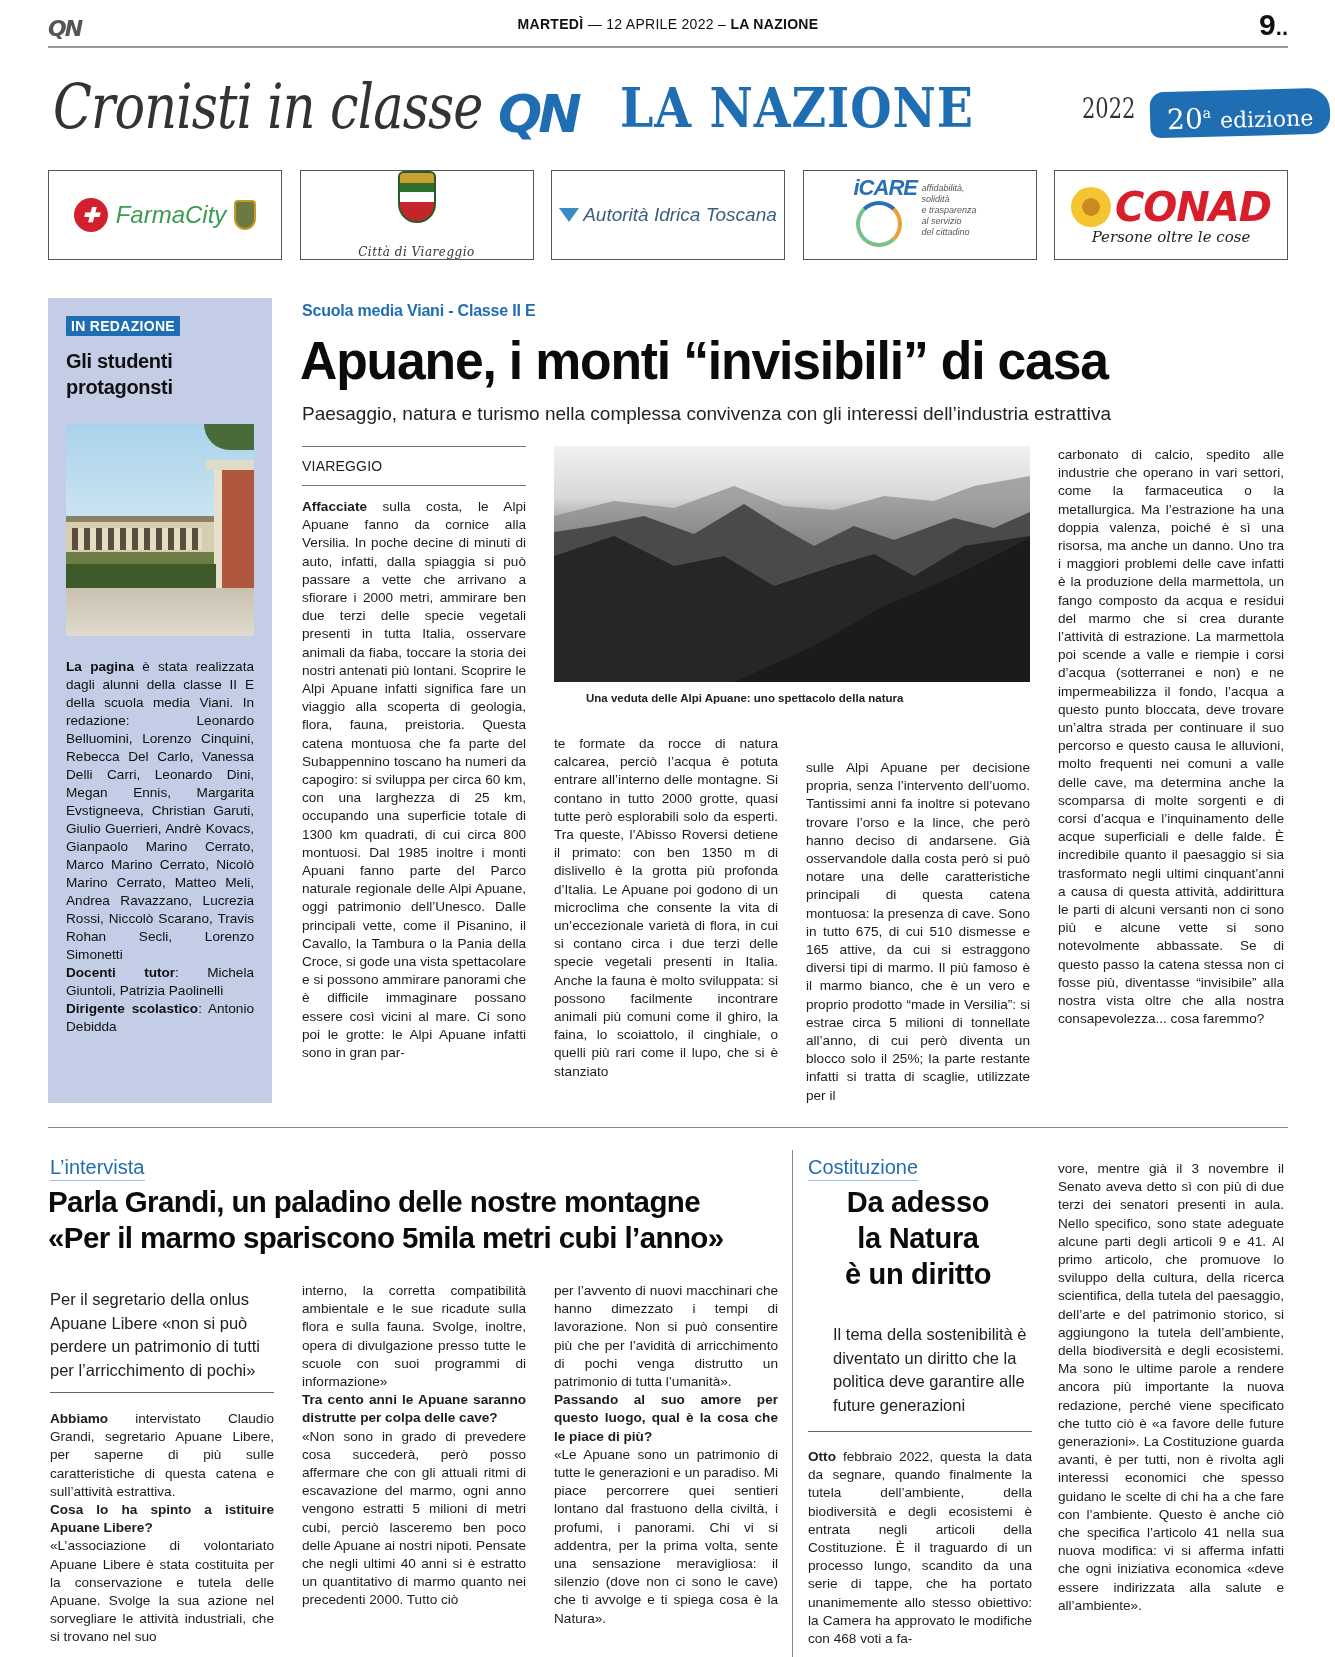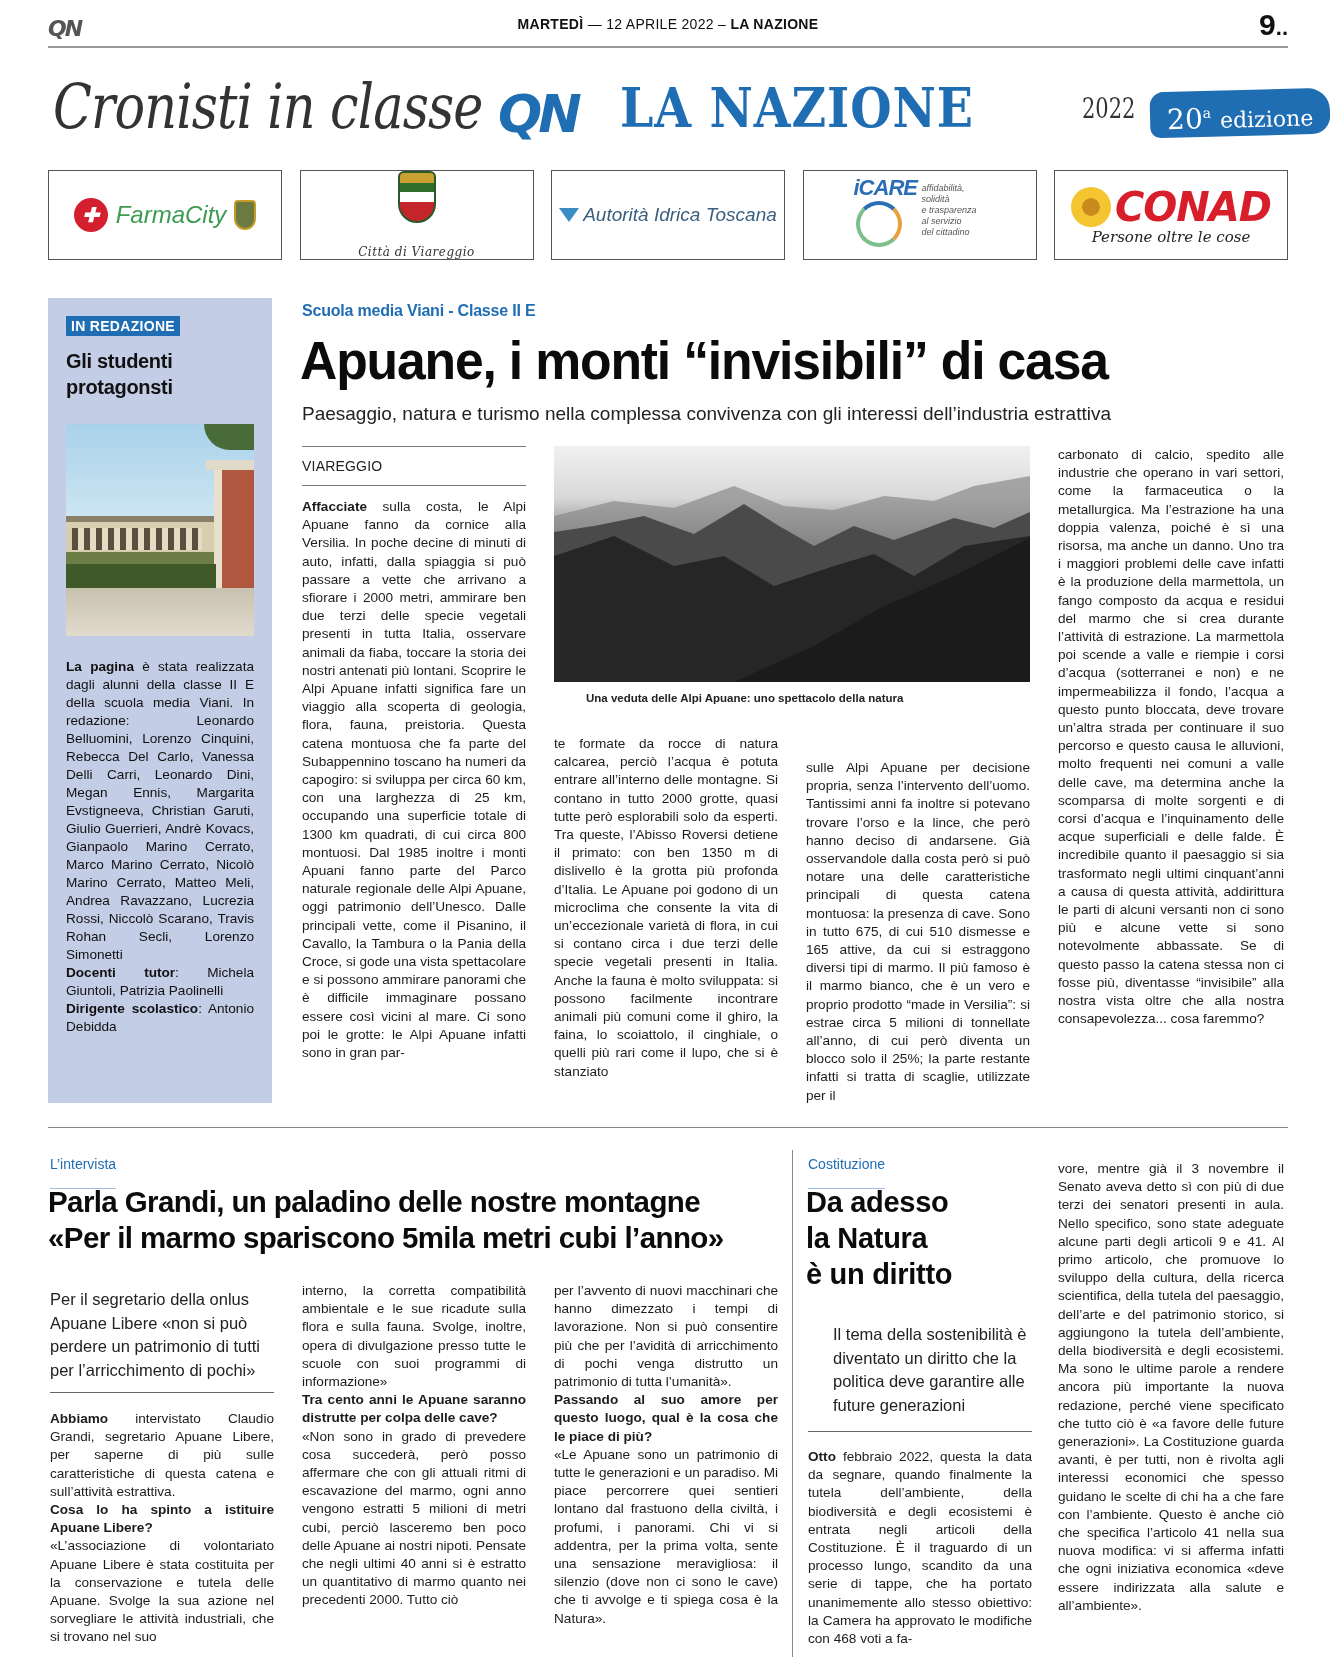--- a/index.html
+++ b/index.html
@@ -74,33 +74,33 @@
     background: linear-gradient(180deg, #f1f1f1 0%, #d8d8d8 22%, #a9a9a9 32%, #555 48%, #2b2b2b 70%, #1a1a1a 100%); }
   .photo svg { position: absolute; left: 0; top: 0; }
   .caption { left: 554px; top: 692px; font-size: 11.5px; font-weight: bold; color: #222; margin-left: 32px; }
   .col2 { left: 554px; top: 735px; width: 224px; }
   .col3 { left: 806px; top: 759px; width: 224px; }
   .col4 { left: 1058px; top: 446px; width: 226px; }
 
   .hr-section { left: 48px; top: 1127px; width: 1240px; height: 1px; background: #888; }
 
   
-  .sec-label { font-size: 14px; color: #1f6db3; border-bottom: 1.5px solid #9ec0e3; padding-bottom: 16px; display: inline-block; }
+  .sec-label { font-size: 20px; color: #1f6db3; border-bottom: 1.5px solid #9ec0e3; padding-bottom: 1px; display: inline-block; }
   .intv-label { left: 50px; top: 1156px; }
   .intv-title { left: 48px; top: 1184px; width: 740px; font-size: 29.5px; font-weight: bold; line-height: 36px; color: #0b0b0b; letter-spacing: -0.6px; white-space: nowrap; }
   .intv-deck { left: 50px; top: 1288px; width: 224px; font-size: 16.5px; line-height: 23.5px; color: #222; }
   .intv-rule { left: 50px; top: 1392px; width: 224px; height: 1px; background: #666; }
   .i-col1 { left: 50px; top: 1410px; width: 224px; }
   .i-col2 { left: 302px; top: 1282px; width: 224px; }
   .i-col3 { left: 554px; top: 1282px; width: 224px; }
   .vrule { left: 792px; top: 1150px; width: 1px; height: 507px; background: #888; }
 
   
   .cost-label { left: 808px; top: 1156px; }
-  .cost-title { left: 806px; top: 1184px; width: 224px; font-size: 29px; font-weight: bold; line-height: 36px; color: #0b0b0b; letter-spacing: -0.3px; }
+  .cost-title { left: 806px; top: 1184px; width: 224px; font-size: 29px; font-weight: bold; line-height: 36px; color: #0b0b0b; letter-spacing: -0.3px; text-align: center; }
   .cost-deck { left: 833px; top: 1323px; width: 224px; font-size: 16.5px; line-height: 23.5px; color: #222; }
   .cost-rule { left: 808px; top: 1431px; width: 224px; height: 1px; background: #666; }
   .c-col1 { left: 808px; top: 1448px; width: 224px; }
   .c-col2 { left: 1058px; top: 1160px; width: 226px; }
 </style>
 </head>
 <body>
 
 <div class="abs topbar">
   <span class="abs qn-small">QN</span>

